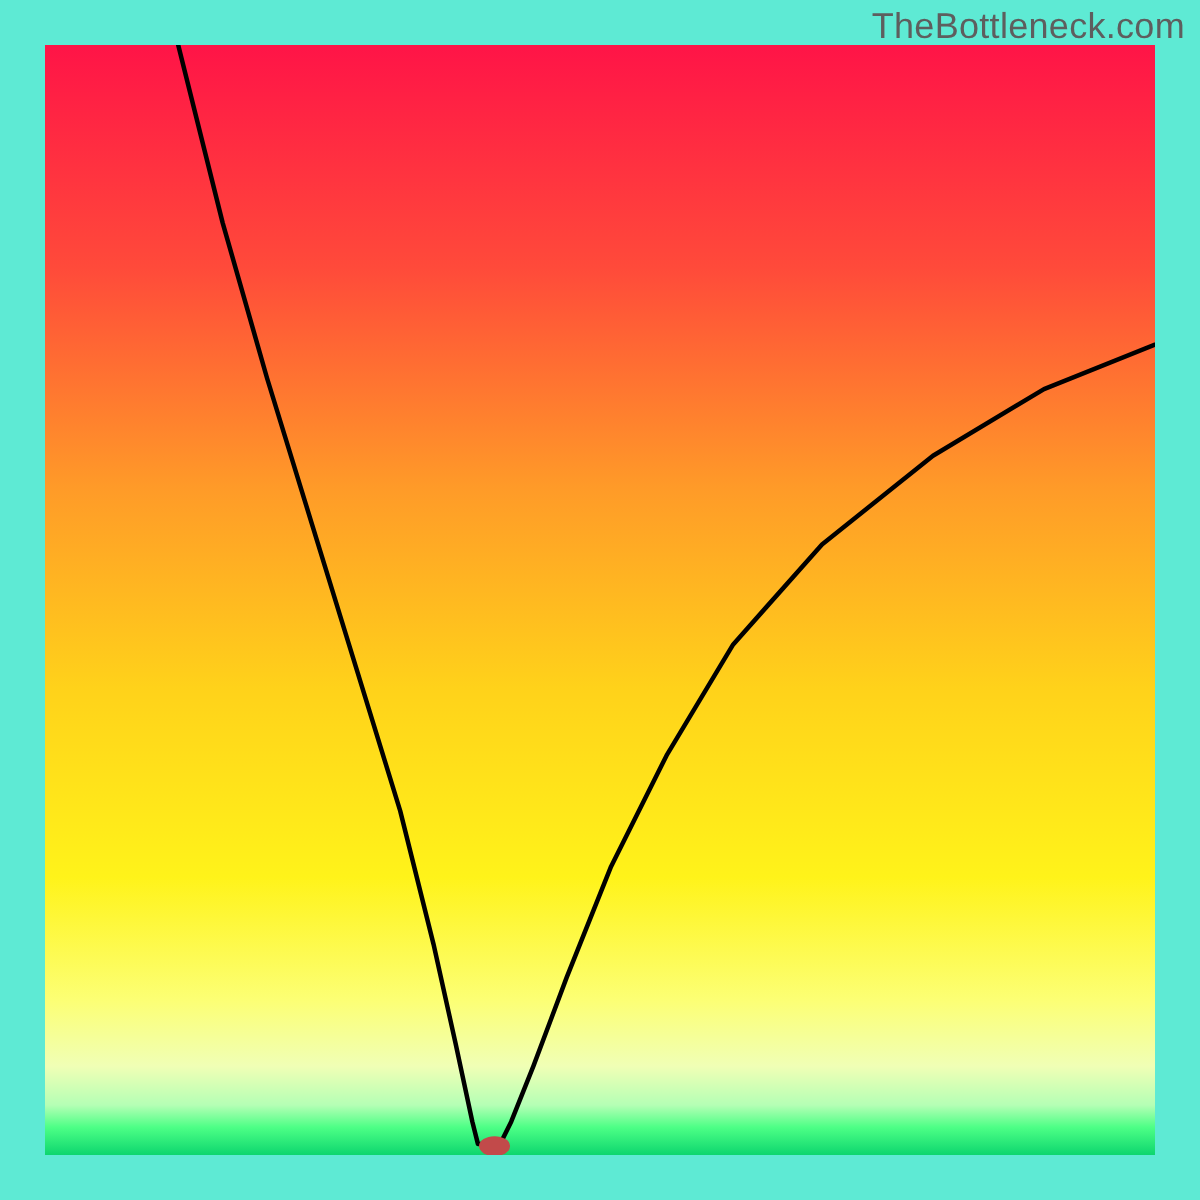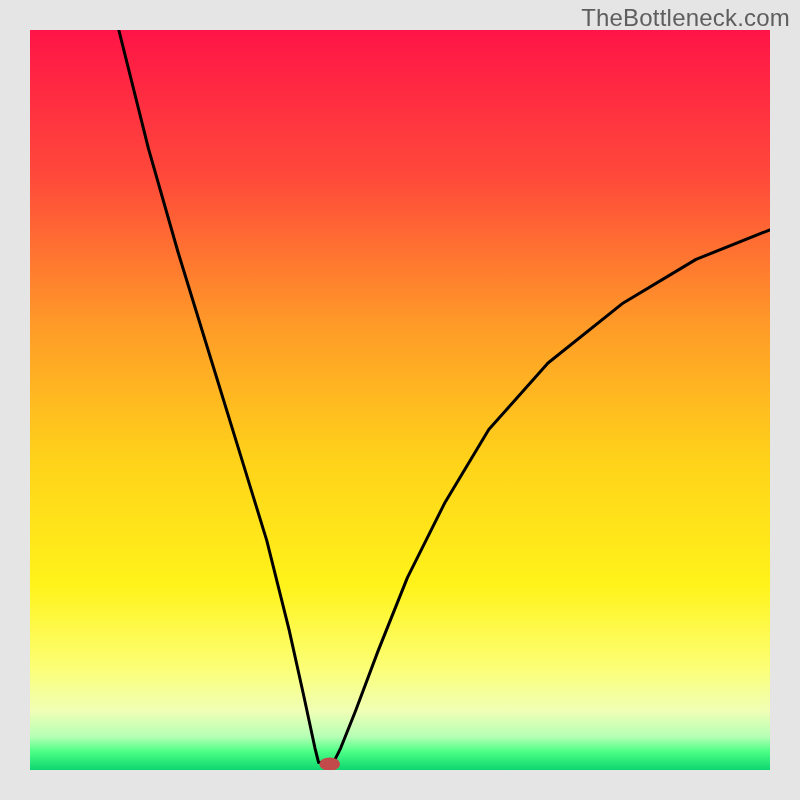--- a/index.html
+++ b/index.html
@@ -8,21 +8,21 @@
     width: 800px;
     height: 800px;
     overflow: hidden;
     background: #000;
     font-family: Arial, Helvetica, sans-serif;
   }
   .frame {
     position: relative;
     width: 800px;
     height: 800px;
-    background: #e5e5e5;
+    background: #5eead4;
   }
   .watermark {
     position: absolute;
     top: 4px;
     right: 10px;
     color: #5e5e5e;
     font-size: 24px;
     font-weight: 400;
     letter-spacing: 0.2px;
     z-index: 10;

